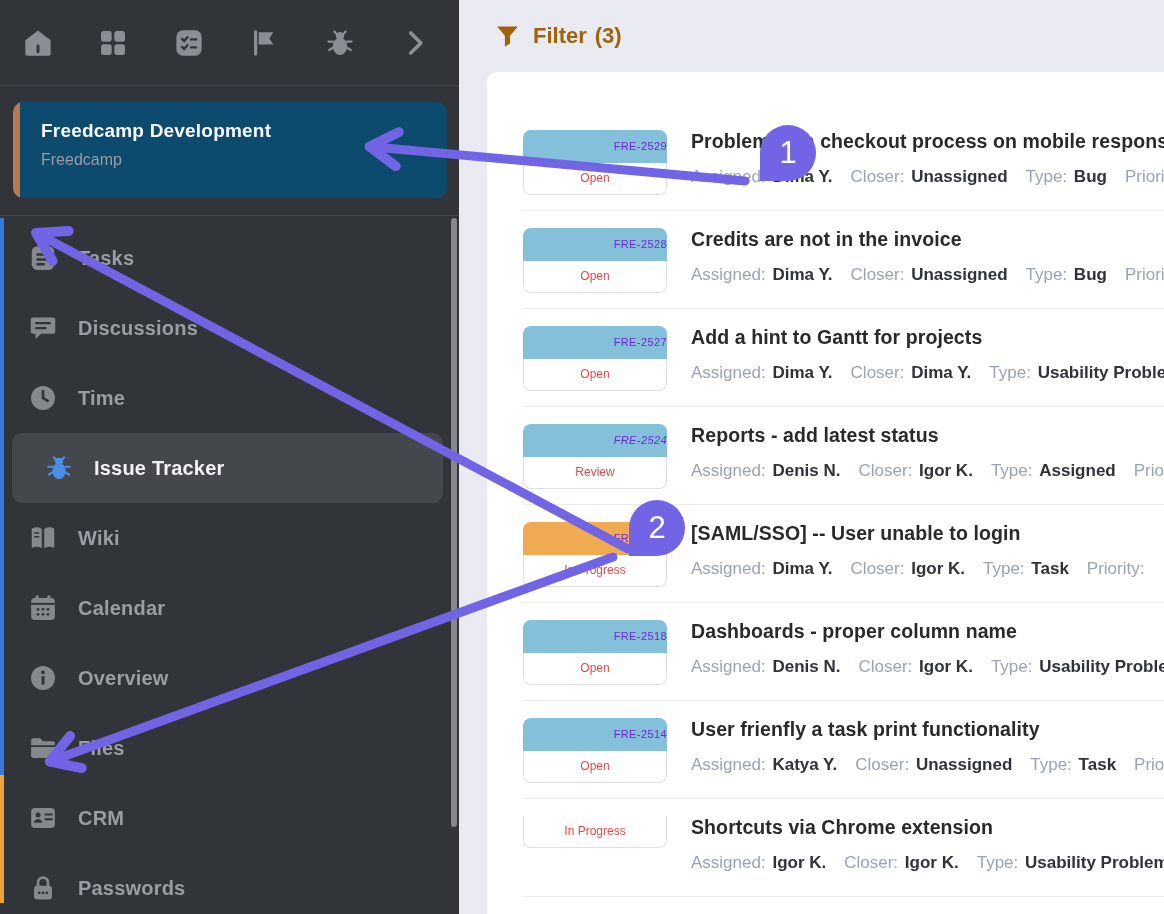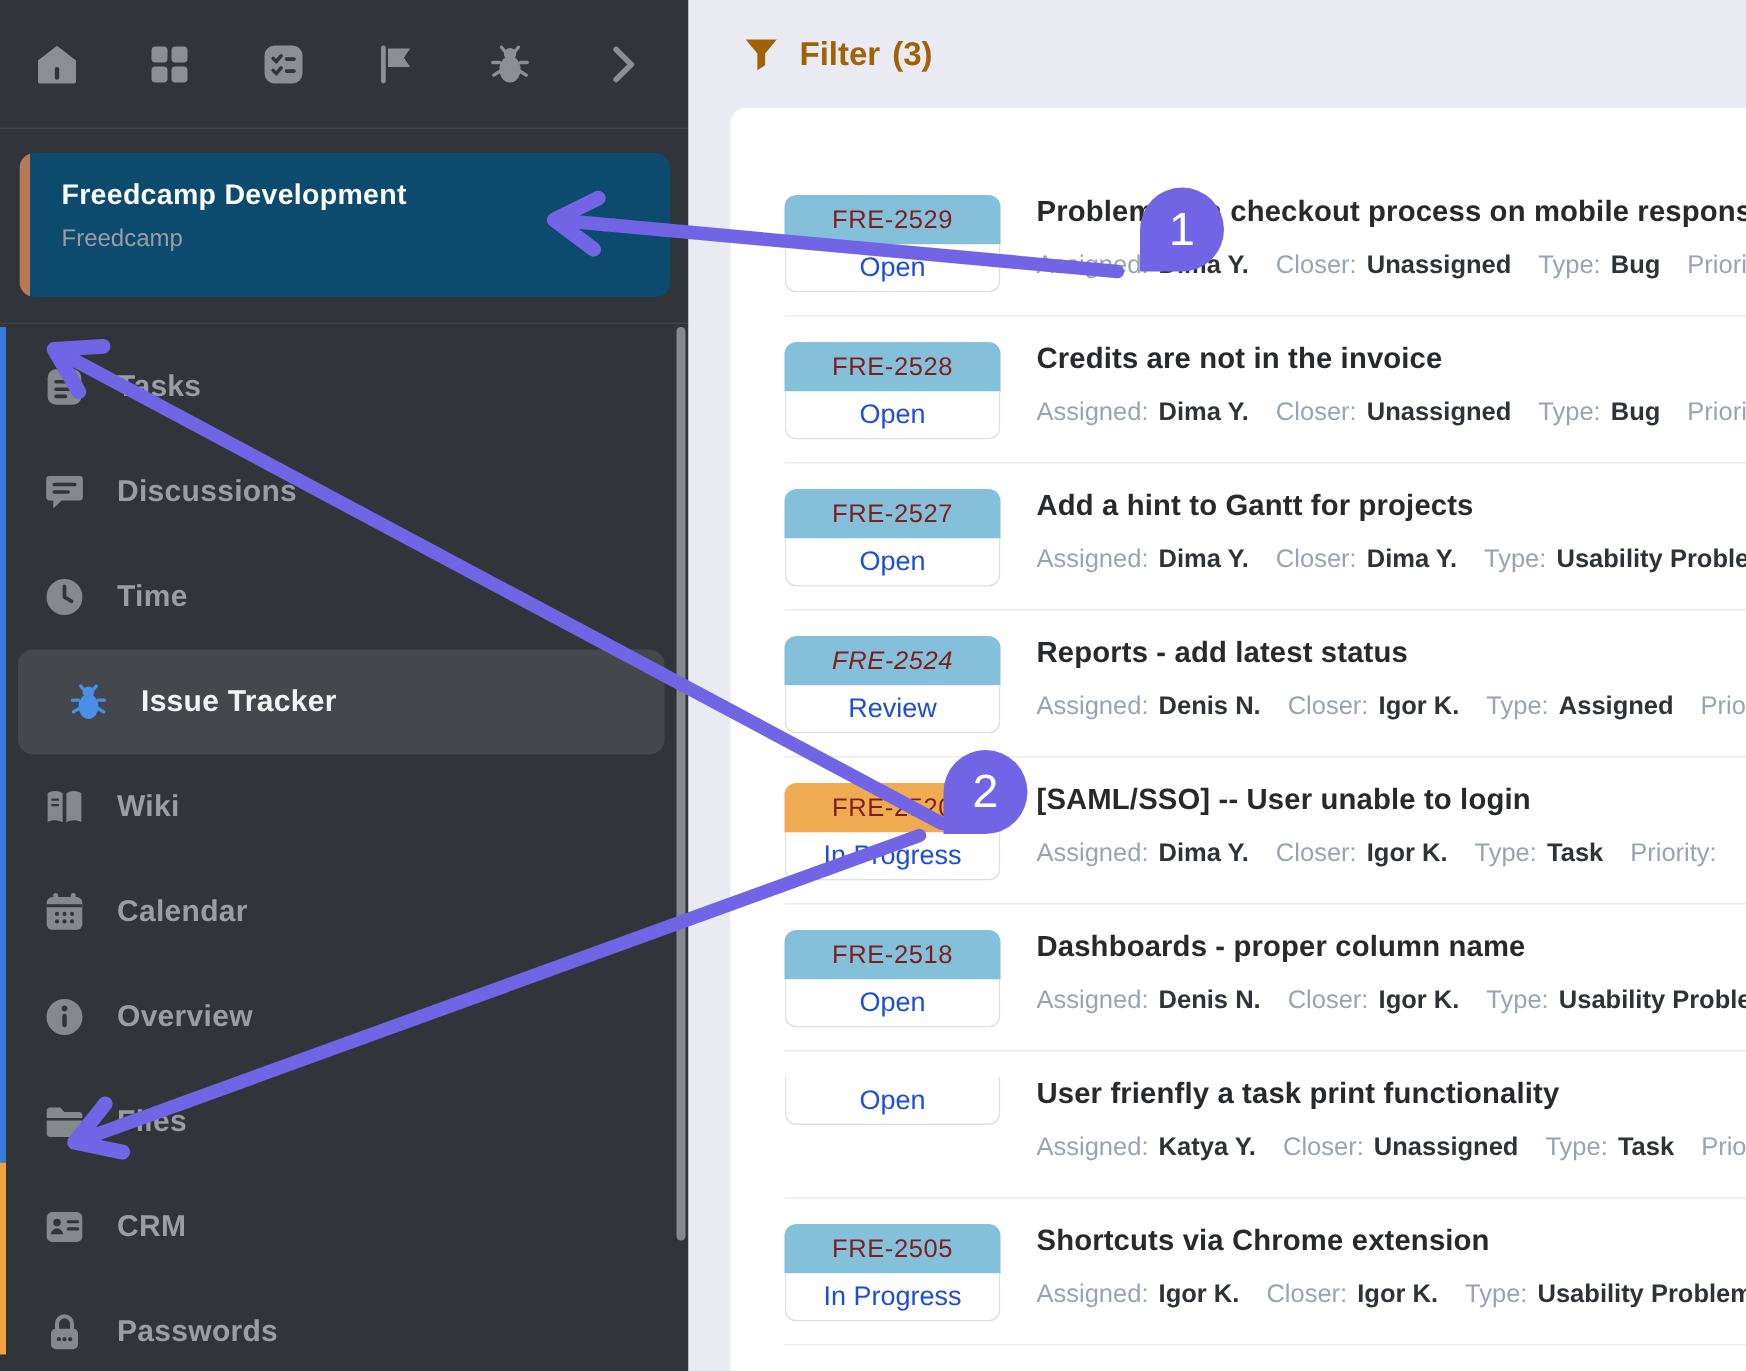--- a/index.html
+++ b/index.html
@@ -52,24 +52,24 @@
   .tb-btn .fbicon{width:27px;height:27px;display:flex;align-items:center;}
   .tb-label{font-size:22px;font-weight:600;}
   .tb-count{font-size:22px;font-weight:800;margin-left:-4px;}
   .content-card{background:#ffffff;margin-left:28px;border-radius:10px 0 0 0;
                 flex:1;padding:41px 0 0 36px;overflow:hidden;}
   .issue-row{display:flex;align-items:flex-start;height:98px;
              padding-top:17px;box-sizing:border-box;white-space:nowrap;
              border-bottom:1px solid #ebecef;width:2000px;cursor:pointer;}
   .issue-row:first-child{border-top:none;}
   .id-block{width:144px;flex:0 0 144px;}
-  .id-badge{height:33px;line-height:33px;text-align:center;color:#7f1d1d;
-            font-size:17px;letter-spacing:.4px;border-radius:8px 8px 0 0;}
-  .status-box{height:31px;line-height:31px;text-align:center;color:#1d4ed8;
-              font-size:18px;background:#fff;border:1px solid #dde0e4;
+  .id-badge{height:33px;line-height:33px;text-align:right;color:#6d28d9;
+            font-size:11px;letter-spacing:.4px;border-radius:8px 8px 0 0;}
+  .status-box{height:31px;line-height:31px;text-align:center;color:#ef4444;
+              font-size:12px;background:#fff;border:1px solid #dde0e4;
               border-top:none;border-radius:0 0 8px 8px;}
   .row-text{margin-left:24px;}
   .issue-title{font-size:19.5px;font-weight:700;color:#28292b;
                letter-spacing:.1px;}
   .issue-meta{margin-top:14px;font-size:17px;display:flex;gap:18px;}
   .meta-label{color:#9aa3b2;}
   .meta-value{color:#2f3237;font-weight:600;margin-left:2px;}
   
   .anno-svg{position:absolute;left:0;top:0;z-index:40;pointer-events:none;}
   .marker{position:absolute;width:56px;height:56px;background:#7165e6;
@@ -391,38 +391,38 @@
               <span><span class="meta-label">Closer:</span>
                     <span class="meta-value">Igor K.</span></span>
               <span><span class="meta-label">Type:</span>
                     <span class="meta-value">Usability Problem</span></span>
 
             </div>
           </div>
         </div>
         <div class="issue-row">
           <div class="id-block">
+            <div class="id-badge" style="background: rgb(133, 192, 218);">FRE-2514</div>
             <div class="status-box">Open</div>
           </div>
           <div class="row-text">
             <div class="issue-title">User frienfly a task print functionality</div>
             <div class="issue-meta">
               <span><span class="meta-label">Assigned:</span>
                     <span class="meta-value">Katya Y.</span></span>
               <span><span class="meta-label">Closer:</span>
                     <span class="meta-value">Unassigned</span></span>
               <span><span class="meta-label">Type:</span>
                     <span class="meta-value">Task</span></span>
               <span><span class="meta-label">Priority:</span></span>
             </div>
           </div>
         </div>
         <div class="issue-row">
           <div class="id-block">
-            <div class="id-badge" style="background: rgb(133, 192, 218);">FRE-2505</div>
             <div class="status-box">In Progress</div>
           </div>
           <div class="row-text">
             <div class="issue-title">Shortcuts via Chrome extension</div>
             <div class="issue-meta">
               <span><span class="meta-label">Assigned:</span>
                     <span class="meta-value">Igor K.</span></span>
               <span><span class="meta-label">Closer:</span>
                     <span class="meta-value">Igor K.</span></span>
               <span><span class="meta-label">Type:</span>

